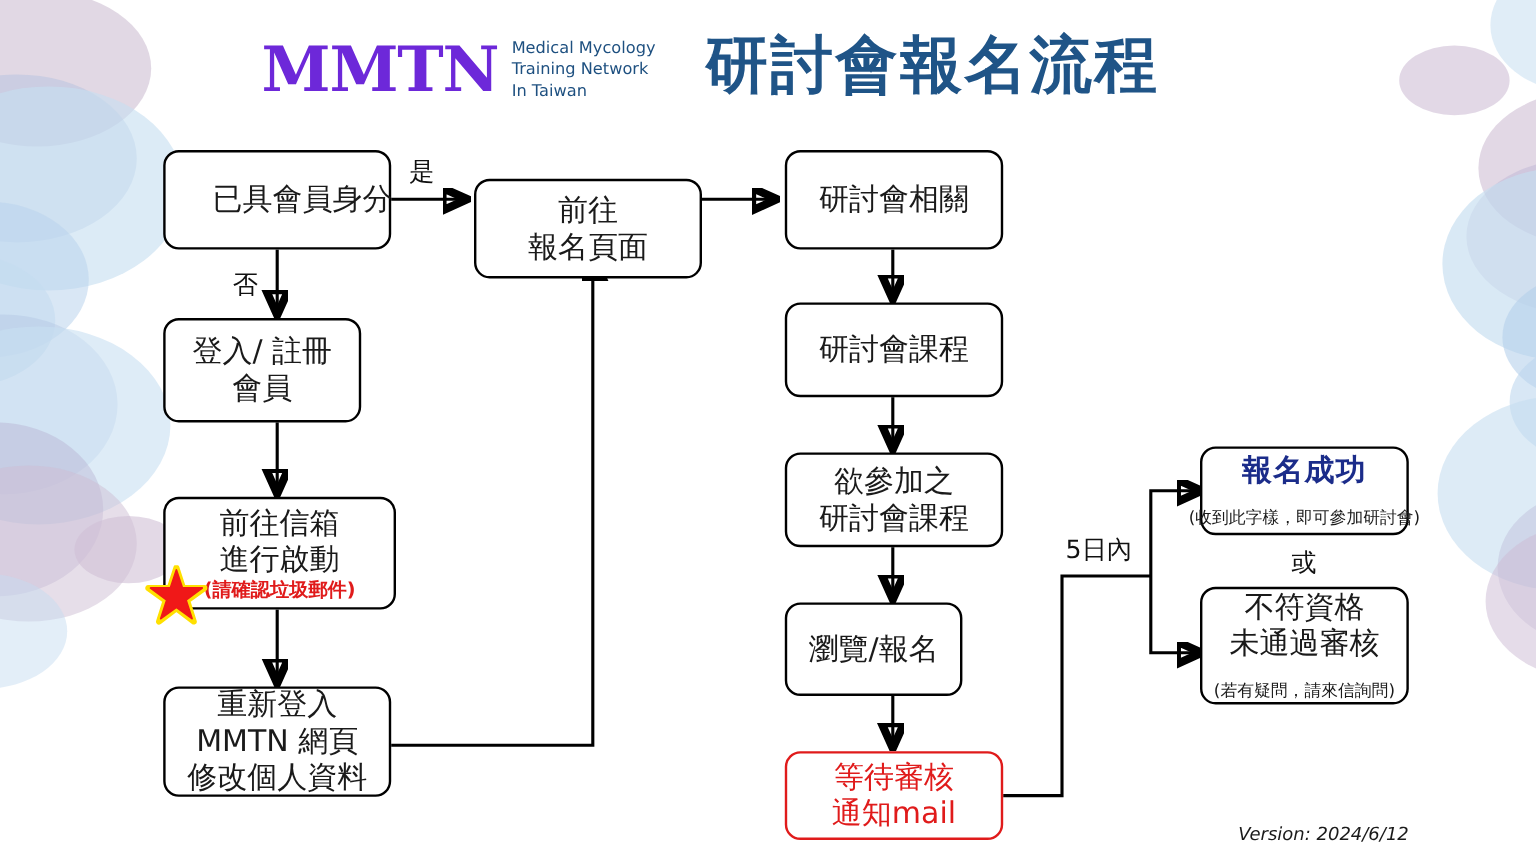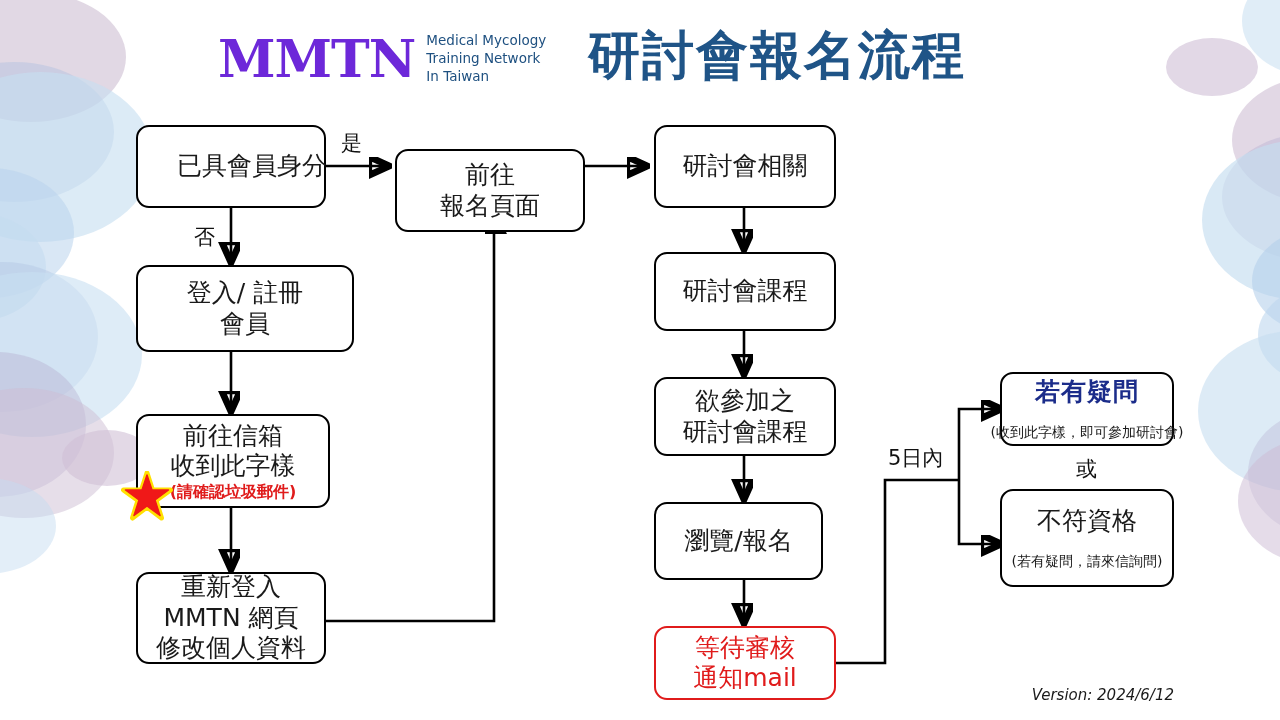--- a/index.html
+++ b/index.html
@@ -140,28 +140,28 @@
 
     <path d="M959,480 L959,409 L1000,409" marker-end="url(#ah)"></path>
 
     <path d="M959,480 L959,544 L1000,544" marker-end="url(#ah)"></path>
   </svg>
 
   <div class="node n-lg" style="left:136px;top:125px;width:190px;height:83px;padding-left:42px;">
     <span class="ln">已具會員身分</span>
   </div>
 
-  <div class="node n-lg" style="left:136px;top:265px;width:218px;height:87px;">
+  <div class="node n-lg" style="left:136px;top:265px;width:165px;height:87px;">
     <span class="ln">登入/ 註冊</span>
     <span class="ln">會員</span>
   </div>
 
   <div class="node n-lg" style="left:136px;top:414px;width:194px;height:94px;">
     <span class="ln">前往信箱</span>
-    <span class="ln">收到此字樣</span>
+    <span class="ln">進行啟動</span>
     <span class="ln note-red">(請確認垃圾郵件)</span>
   </div>
 
   <svg id="star-icon" viewBox="0 0 100 100">
     <polygon points="50,4 61,38 97,38 68,59 79,94 50,72 21,94 32,59 3,38 39,38" fill="#ffe000" stroke="#ffe000" stroke-width="10" stroke-linejoin="round"></polygon>
     <polygon points="50,8 60,38 93,38 66,58 76,89 50,70 24,89 34,58 7,38 40,38" fill="#f01818" stroke="#f01818" stroke-width="3" stroke-linejoin="round"></polygon>
   </svg>
 
   <div class="node n-lg" style="left:136px;top:572px;width:190px;height:92px;">
     <span class="ln">重新登入</span>
@@ -180,36 +180,37 @@
 
   <div class="node n-lg" style="left:654px;top:252px;width:182px;height:79px;">
     <span class="ln">研討會課程</span>
   </div>
 
   <div class="node n-lg" style="left:654px;top:377px;width:182px;height:79px;">
     <span class="ln">欲參加之</span>
     <span class="ln">研討會課程</span>
   </div>
 
-  <div class="node n-lg" style="left:654px;top:502px;width:169px;height:78px;">
+  <div class="node n-lg" style="left:654px;top:502px;width:148px;height:78px;">
     <span class="ln">瀏覽/報名</span>
   </div>
 
   <div class="node n-lg red" style="left:654px;top:626px;width:182px;height:74px;">
     <span class="ln">等待審核</span>
     <span class="ln">通知mail</span>
   </div>
 
   <div class="node" style="left:1000px;top:372px;width:174px;height:74px;">
-    <span class="ln strong-blue">若有疑問</span>
+    <span class="ln strong-blue">報名成功</span>
     <span class="ln note">(收到此字樣，即可參加研討會)</span>
   </div>
 
   <div class="node n-lg" style="left:1000px;top:489px;width:174px;height:98px;">
     <span class="ln">不符資格</span>
+    <span class="ln">未通過審核</span>
     <span class="ln note">(若有疑問，請來信詢問)</span>
   </div>
 
   <div class="lbl" style="left:341px;top:129px;">是</div>
   <div class="lbl" style="left:194px;top:223px;">否</div>
   <div class="lbl" style="left:888px;top:444px;">5日內</div>
   <div class="lbl" style="left:1076px;top:455px;">或</div>
 
   <div id="version-text">Version: 2024/6/12</div>
 

